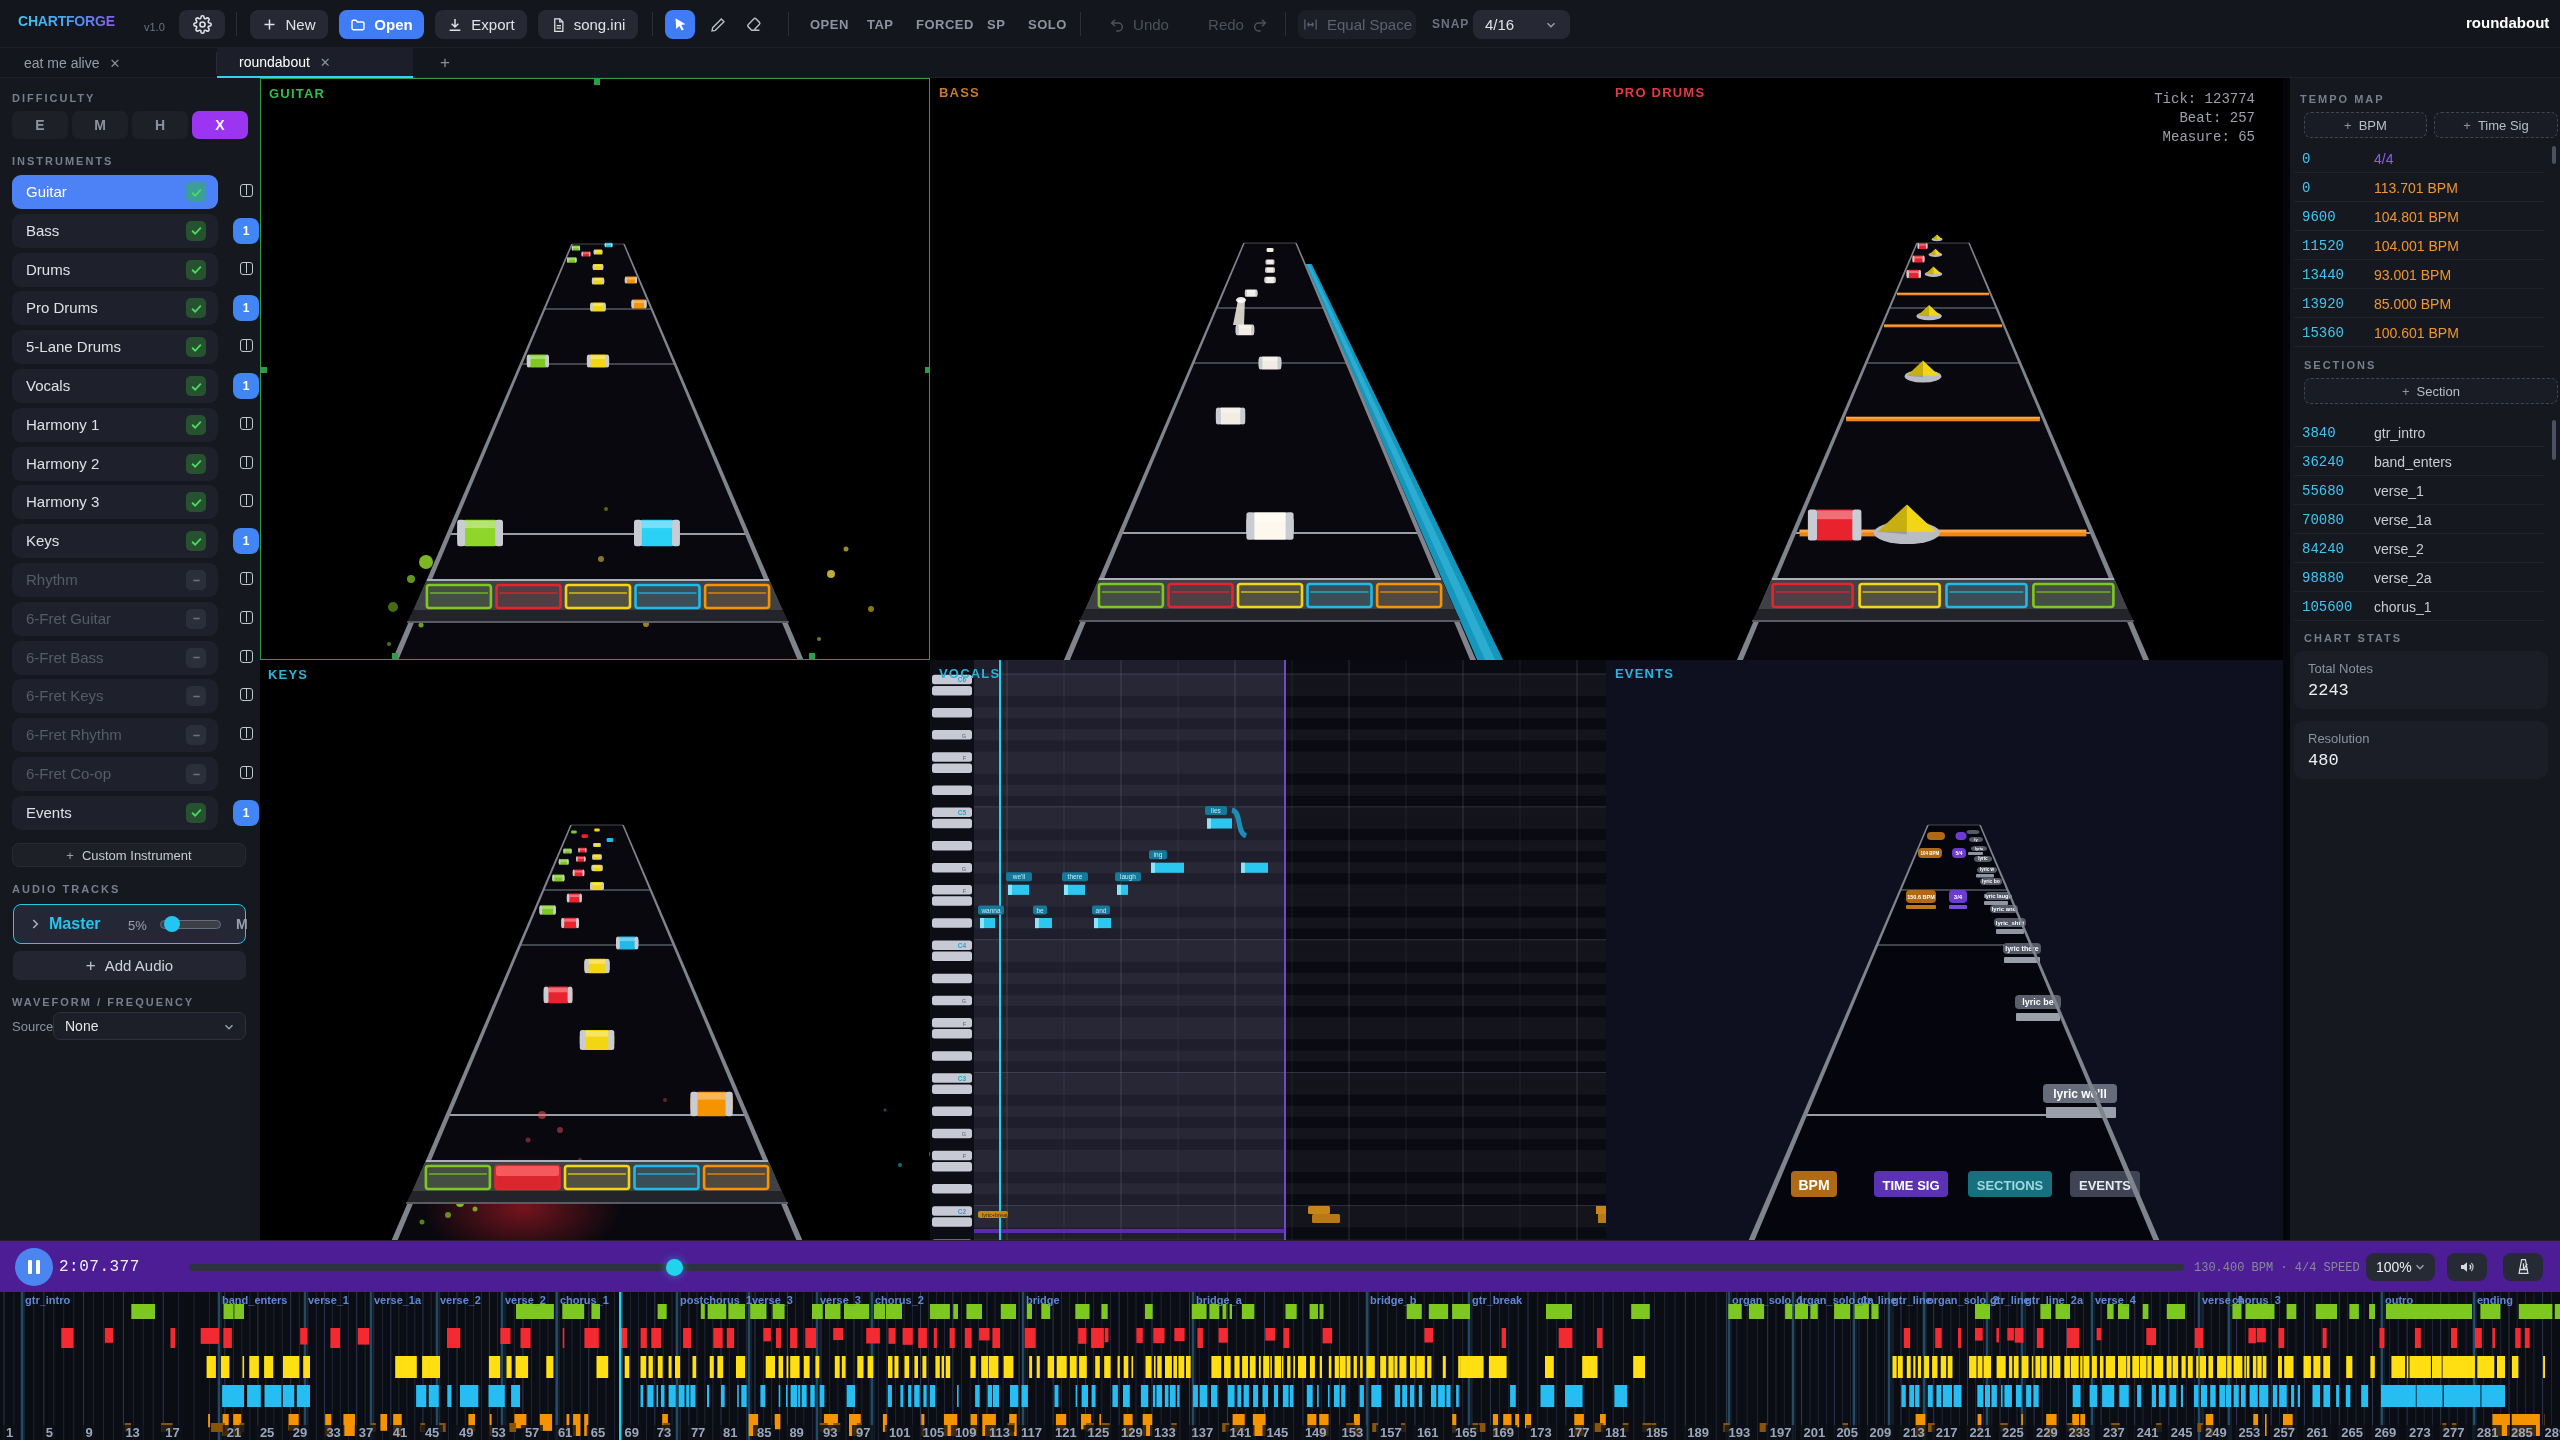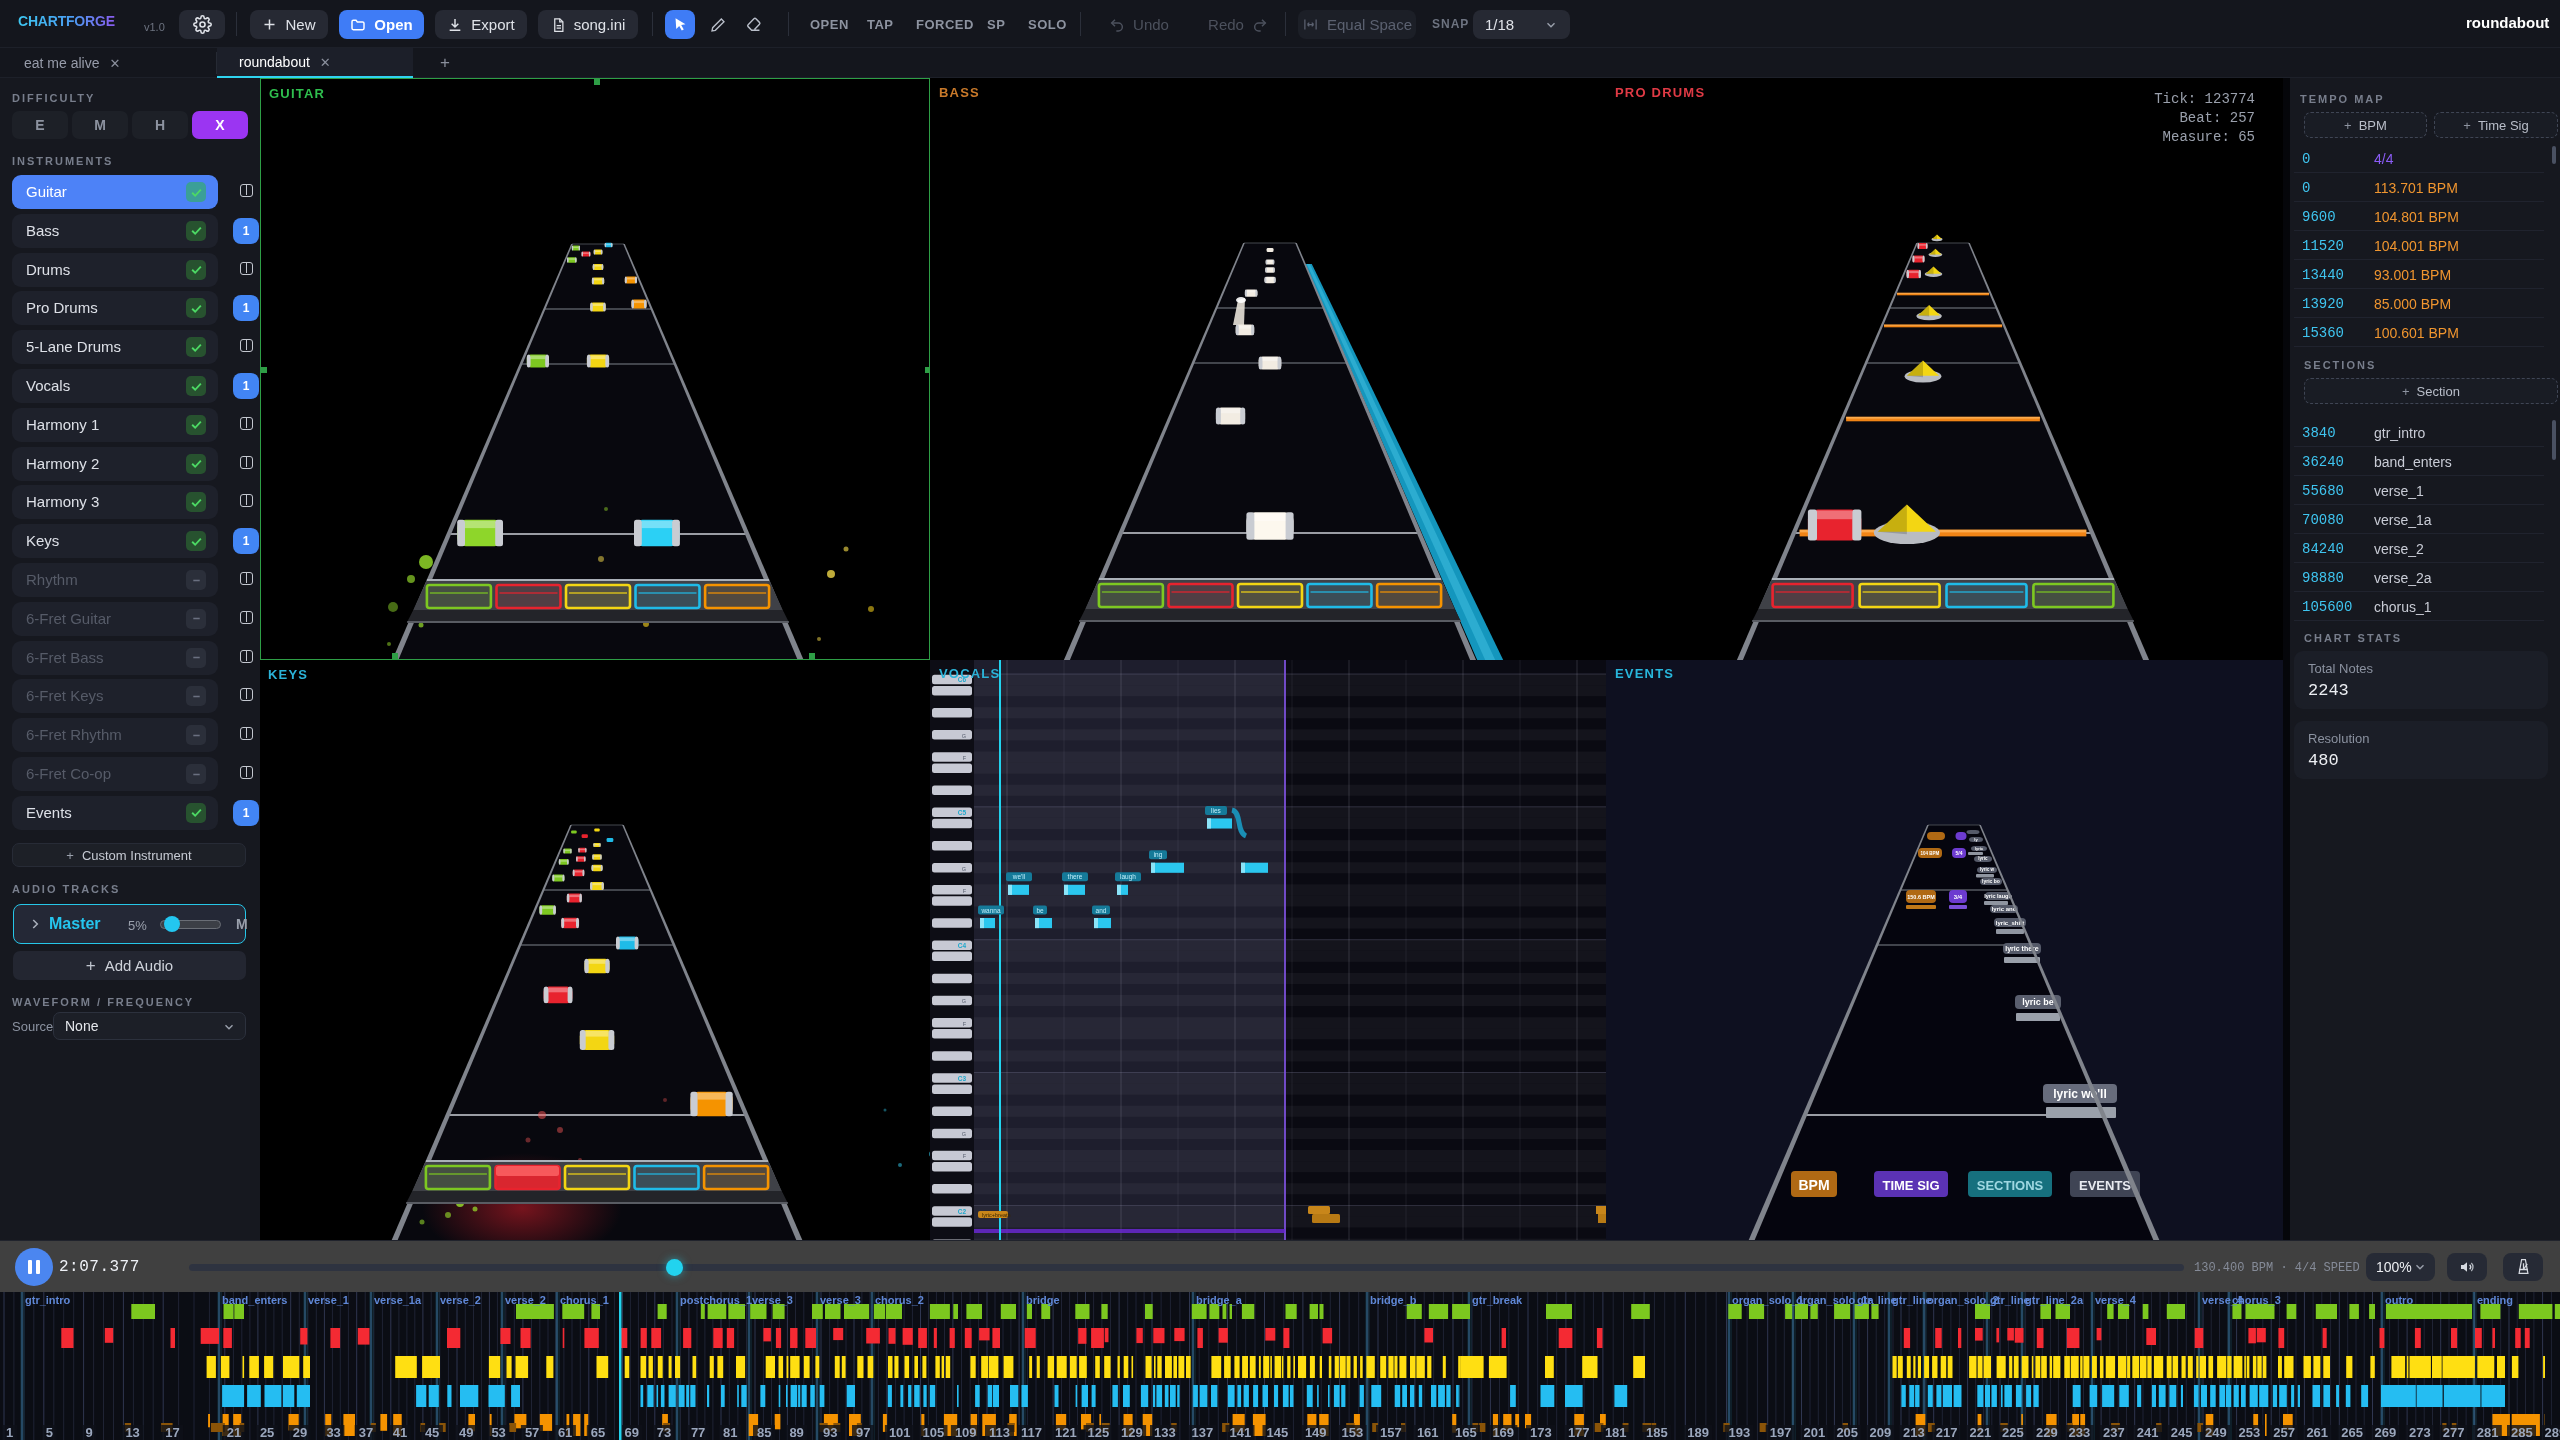--- a/index.html
+++ b/index.html
@@ -26,21 +26,21 @@
 .badge{position:absolute;left:221px;width:26px;height:26px;top:4px;border-radius:8px;background:#4285f4;color:#fff;font-size:12px;font-weight:bold;display:flex;align-items:center;justify-content:center}
 .split{position:absolute;left:228px;top:9px;width:13px;height:13px;border:1.6px solid #c3c7cf;border-radius:3px}
 .split:after{content:"";position:absolute;left:4.6px;top:0;width:1.6px;height:10px;background:#c3c7cf}
 .panlab{position:absolute;font-size:13px;font-weight:bold;letter-spacing:1.2px}
 .trow{position:absolute;left:4px;width:250px;height:29px;border-bottom:1px solid #20232e;font-size:14px}
 .trow .tick{position:absolute;left:8px;top:7px;color:#3fc5f0;font-family:"Liberation Mono",monospace}
 .trow .val{position:absolute;left:80px;top:7px;color:#f0952f}
 .statcard{position:absolute;left:4px;width:254px;height:58px;background:#1b1e27;border-radius:9px}
 .statcard .lb{position:absolute;left:14px;top:10px;color:#8b92a0;font-size:13px}
 .statcard .vl{position:absolute;left:14px;top:30px;color:#eceef2;font-size:17px;font-family:"Liberation Mono",monospace}
-#transport{position:absolute;left:0;top:1240px;width:2560px;height:52px;background:#404040;border-top:1px solid #20232c}
+#transport{position:absolute;left:0;top:1240px;width:2560px;height:52px;background:#4c1d95;border-top:1px solid #20232c}
 #tl{position:absolute;left:0;top:1292px;width:2560px;height:148px;background:#0b0d14}
 .pane{position:absolute;overflow:hidden}
 </style></head><body>
 <div id="hdr">
     <div class="abs" style="left:18px;top:13px;font-size:14px;font-weight:bold;letter-spacing:-0.2px;background:linear-gradient(90deg,#3ec8f2 0%,#4a9df2 55%,#8a5cf0 100%);-webkit-background-clip:text;background-clip:text;color:transparent">CHARTFORGE</div>
     <div class="abs" style="left:144px;top:21px;font-size:11px;color:#6d7380">v1.0</div>
     <div class="hbtn" style="left:179px;width:46px">
       <svg width="19" height="19" viewBox="0 0 24 24" fill="none" stroke="#dfe2e8" stroke-width="2">
         <circle cx="12" cy="12" r="3.2"></circle>
         <path d="M19.4 15a1.7 1.7 0 0 0 .34 1.87l.06.06a2 2 0 1 1-2.83 2.83l-.06-.06a1.7 1.7 0 0 0-1.87-.34 1.7 1.7 0 0 0-1 1.55V21a2 2 0 1 1-4 0v-.09a1.7 1.7 0 0 0-1-1.55 1.7 1.7 0 0 0-1.87.34l-.06.06a2 2 0 1 1-2.83-2.83l.06-.06a1.7 1.7 0 0 0 .34-1.87 1.7 1.7 0 0 0-1.55-1H3a2 2 0 1 1 0-4h.09a1.7 1.7 0 0 0 1.55-1 1.7 1.7 0 0 0-.34-1.87l-.06-.06a2 2 0 1 1 2.83-2.83l.06.06a1.7 1.7 0 0 0 1.87.34h0a1.7 1.7 0 0 0 1-1.55V3a2 2 0 1 1 4 0v.09a1.7 1.7 0 0 0 1 1.55h0a1.7 1.7 0 0 0 1.87-.34l.06-.06a2 2 0 1 1 2.83 2.83l-.06.06a1.7 1.7 0 0 0-.34 1.87v0a1.7 1.7 0 0 0 1.55 1H21a2 2 0 1 1 0 4h-.09a1.7 1.7 0 0 0-1.55 1z"></path>
@@ -111,21 +111,21 @@
     </div>
     <div class="hdiv" style="left:1285px"></div>
     <div class="hbtn" style="left:1298px;width:118px;background:#1c1f27;color:#5b6170">
       <svg width="17" height="15" viewBox="0 0 24 24" fill="none" stroke="#5b6170" stroke-width="2">
         <path d="M3 4v16M21 4v16M7 12h10M7 12l3-3M7 12l3 3M17 12l-3-3M17 12l-3 3"></path>
       </svg>
       <span>Equal Space</span>
     </div>
     <div class="abs" style="left:1432px;top:17px;font-size:12px;font-weight:bold;color:#6d7380;letter-spacing:1px">SNAP</div>
     <div class="hbtn" style="left:1473px;width:97px;justify-content:space-between;padding:0 12px">
-      <span>1/18</span>
+      <span>4/16</span>
       <svg width="14" height="14" viewBox="0 0 24 24" fill="none" stroke="#9aa0ac" stroke-width="2.4">
         <path d="M6 9l6 6 6-6"></path>
       </svg>
     </div>
     <div class="abs" style="left:2466px;top:14px;font-size:15px;font-weight:bold;color:#fff">roundabout</div>
   </div>
 <div id="tabs">
     <div class="tab" style="left:0;width:216px;padding-left:24px">eat me alive<span class="tabx">✕</span></div>
     <div class="abs" style="left:216px;top:4px;width:1px;height:22px;background:#262a34"></div>
     <div class="tab act" style="left:217px;width:196px;padding-left:22px">roundabout<span class="tabx">✕</span></div>

